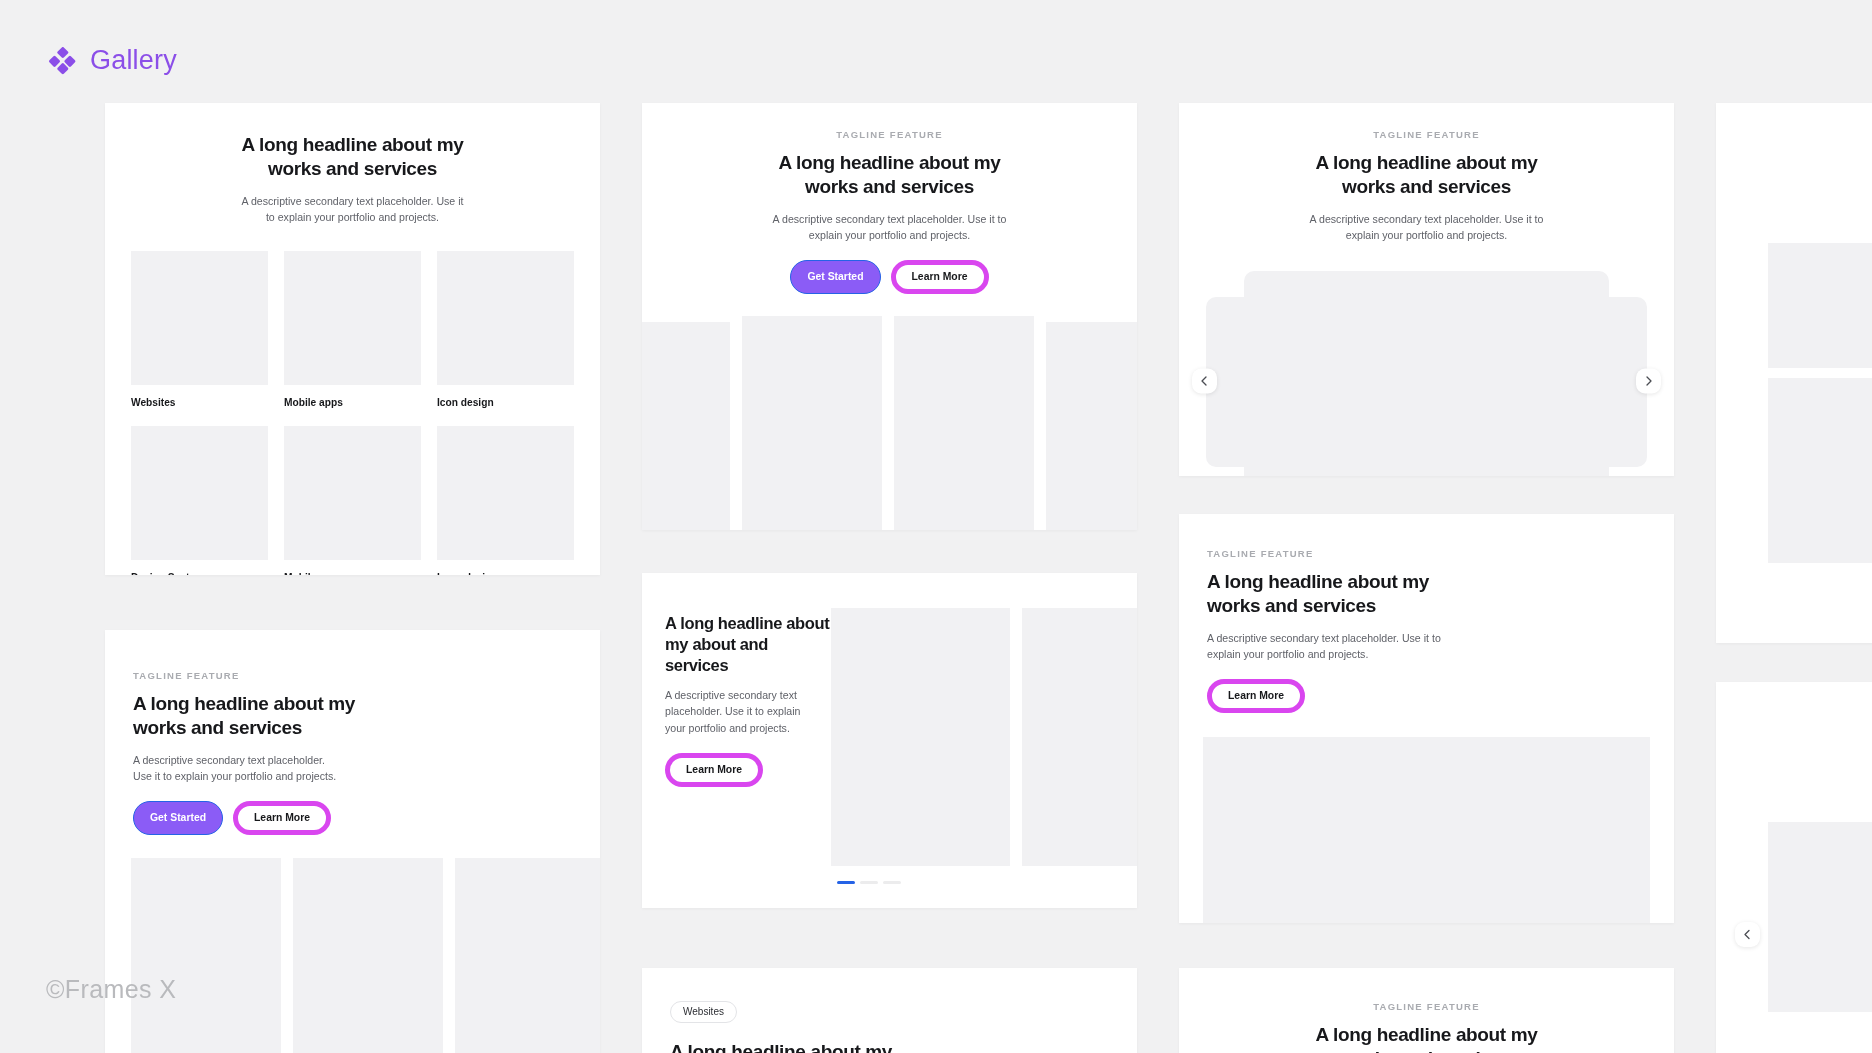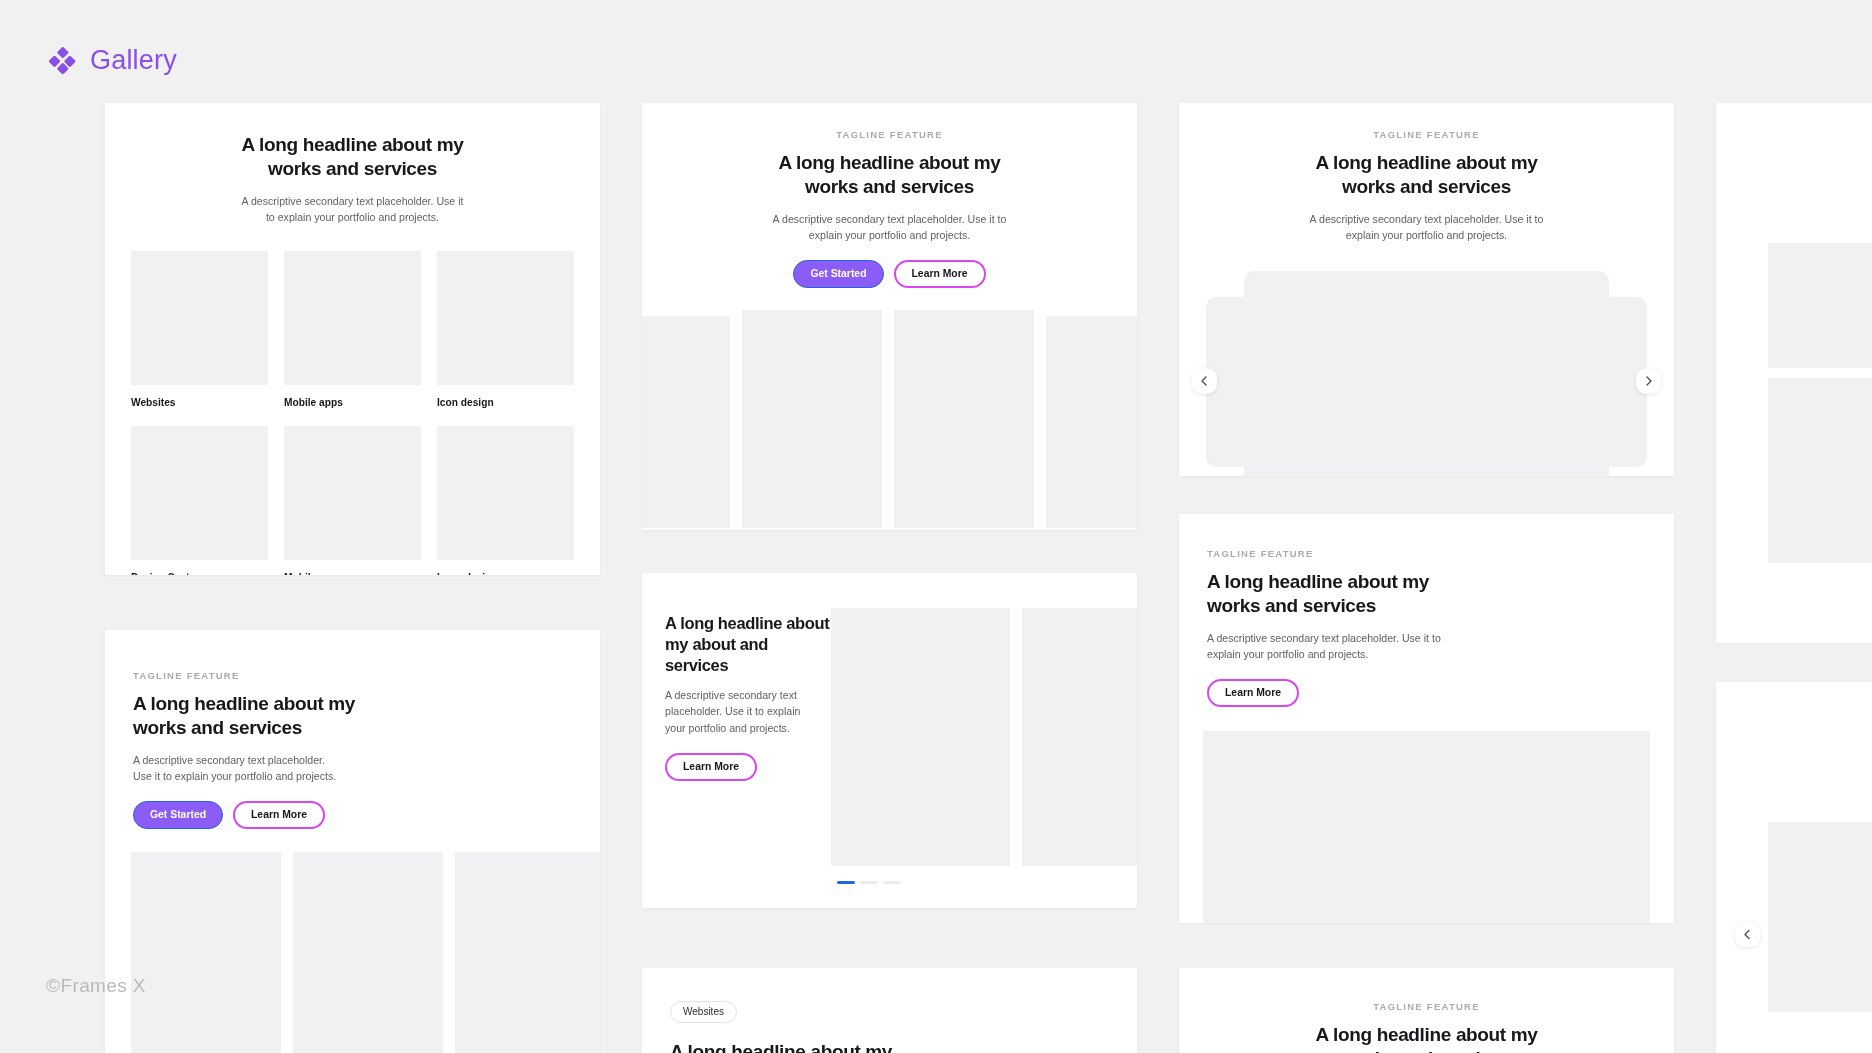--- a/index.html
+++ b/index.html
@@ -28,21 +28,21 @@
     font-weight: 400;
     color: #8b4ee8;
     letter-spacing: 0.2px;
   }
 
   
   .watermark {
     position: absolute;
     left: 46px;
     top: 975px;
-    font-size: 19px;
+    font-size: 25px;
     color: #b9babd;
     letter-spacing: 0.4px;
     font-weight: 400;
     z-index: 40;
     pointer-events: none;
   }
 
   
   .canvas { position: absolute; inset: 0; }
 
@@ -89,21 +89,21 @@
     font-weight: 700;
     border-radius: 999px;
     padding: 7px 16px;
     cursor: pointer;
     white-space: nowrap;
     line-height: 1;
     display: inline-flex;
     align-items: center;
   }
   .btn-primary { background: #8b5cf6; color: #ffffff; border: 1px solid #2563e6; }
-  .btn-ghost   { background: #ffffff; color: #17181b; border: 2px solid #d946ef; }
+  .btn-ghost   { background: #ffffff; color: #17181b; border: 5px solid #d946ef; }
 
   .badge {
     display: inline-block;
     font-size: 10px;
     font-weight: 400;
     color: #2c2e33;
     background: #ffffff;
     border: 1px solid #e3e4e7;
     border-radius: 999px;
     padding: 5px 12px;

